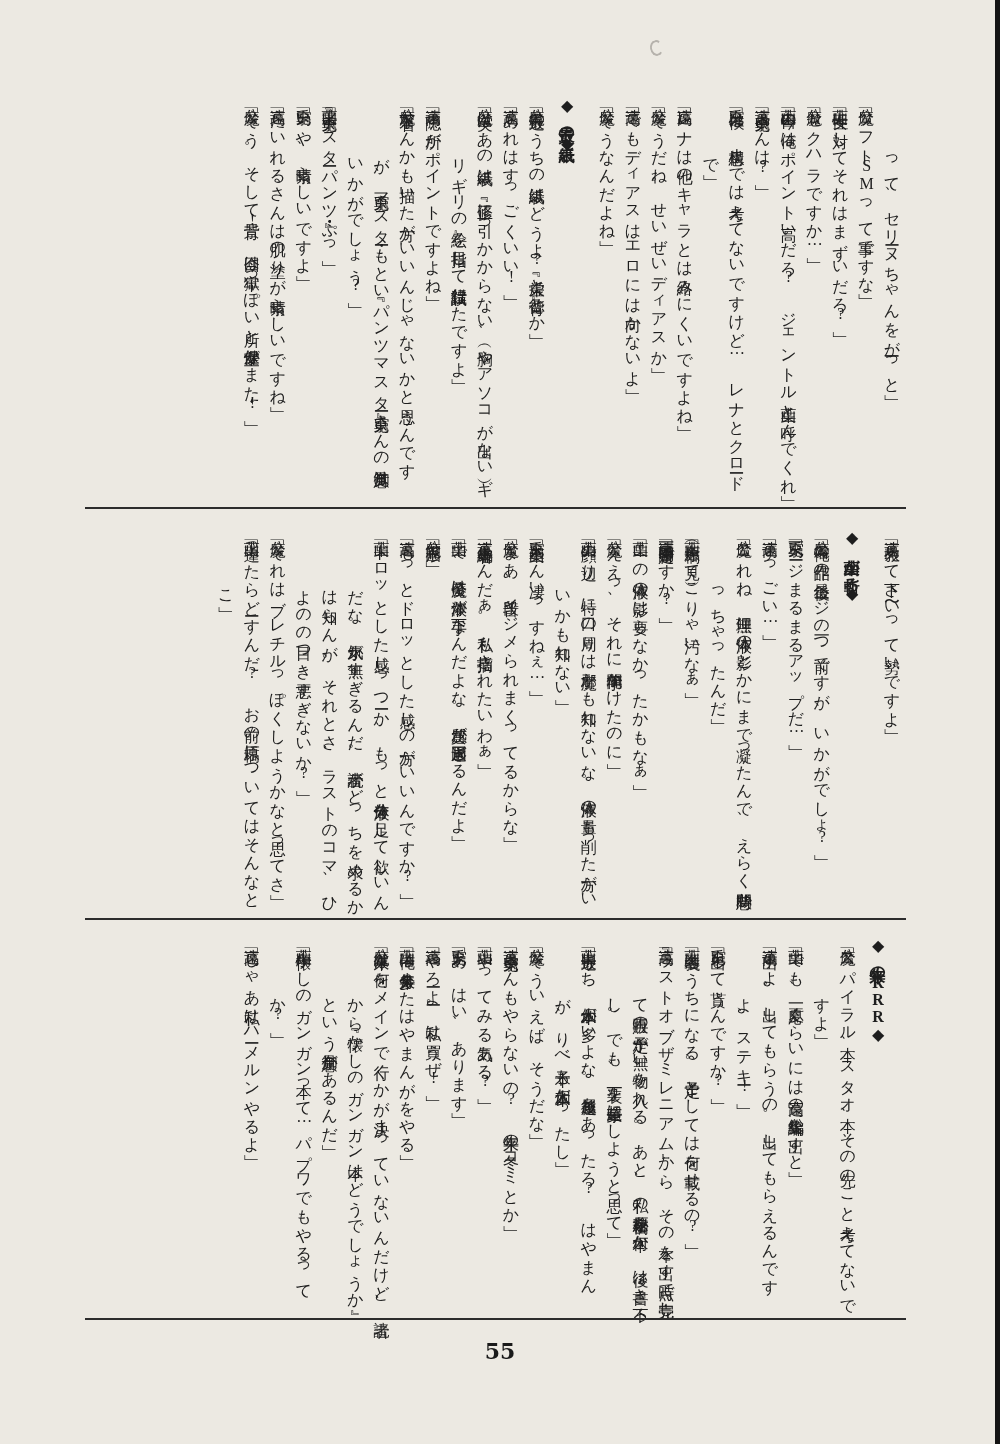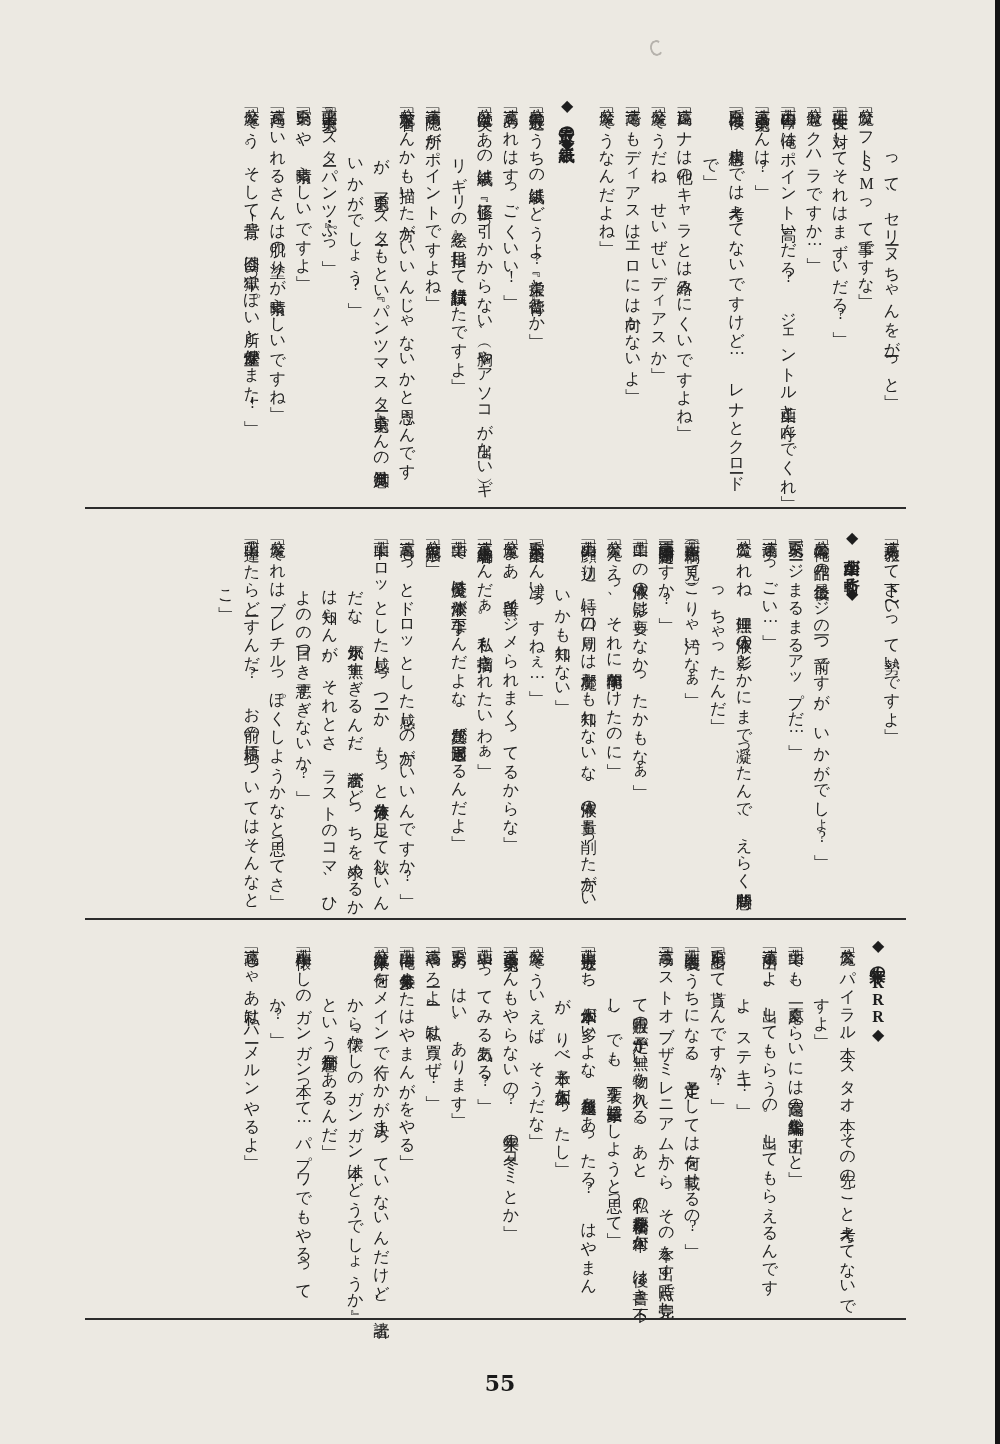--- a/index.html
+++ b/index.html
@@ -62,21 +62,20 @@
     font-weight: bold;
   }
   .speaker { margin-inline-end: 0.35em; }
 
   .page-number {
     position: absolute; top: 1338px; left: 462px;
     width: 76px; text-align: center;
     font-size: 22px; font-weight: 600;
     color: #1a1a1a;
     font-family: "DejaVu Serif", serif;
-    margin-top: 32px;
   }
 </style>
 </head>
 <body>
 
 <div class="edge-strip"></div>
 <div class="scan-mark"></div>
 
 <div class="section s1">
     <p class="line cont"><span class="quote">って、セリーヌちゃんをがーっと」</span></p>

